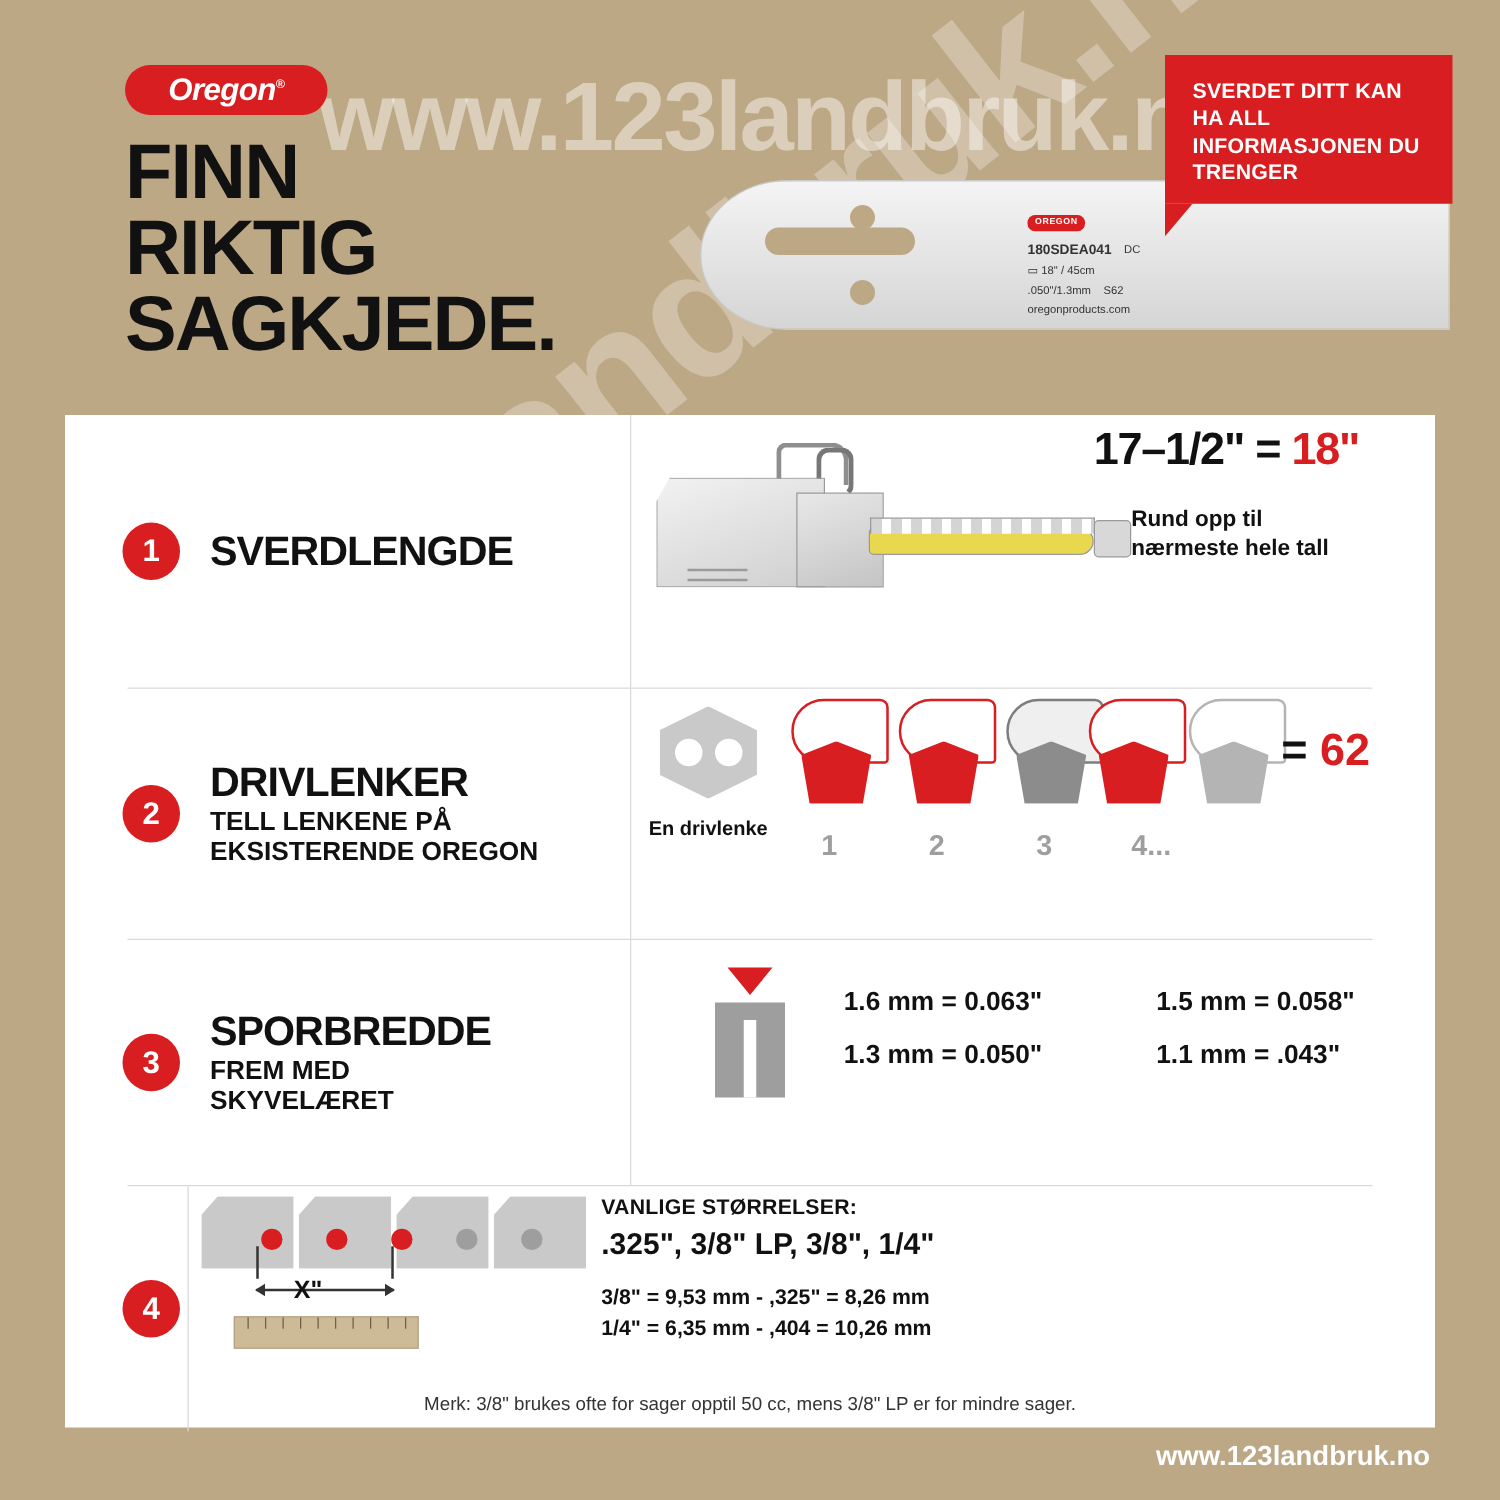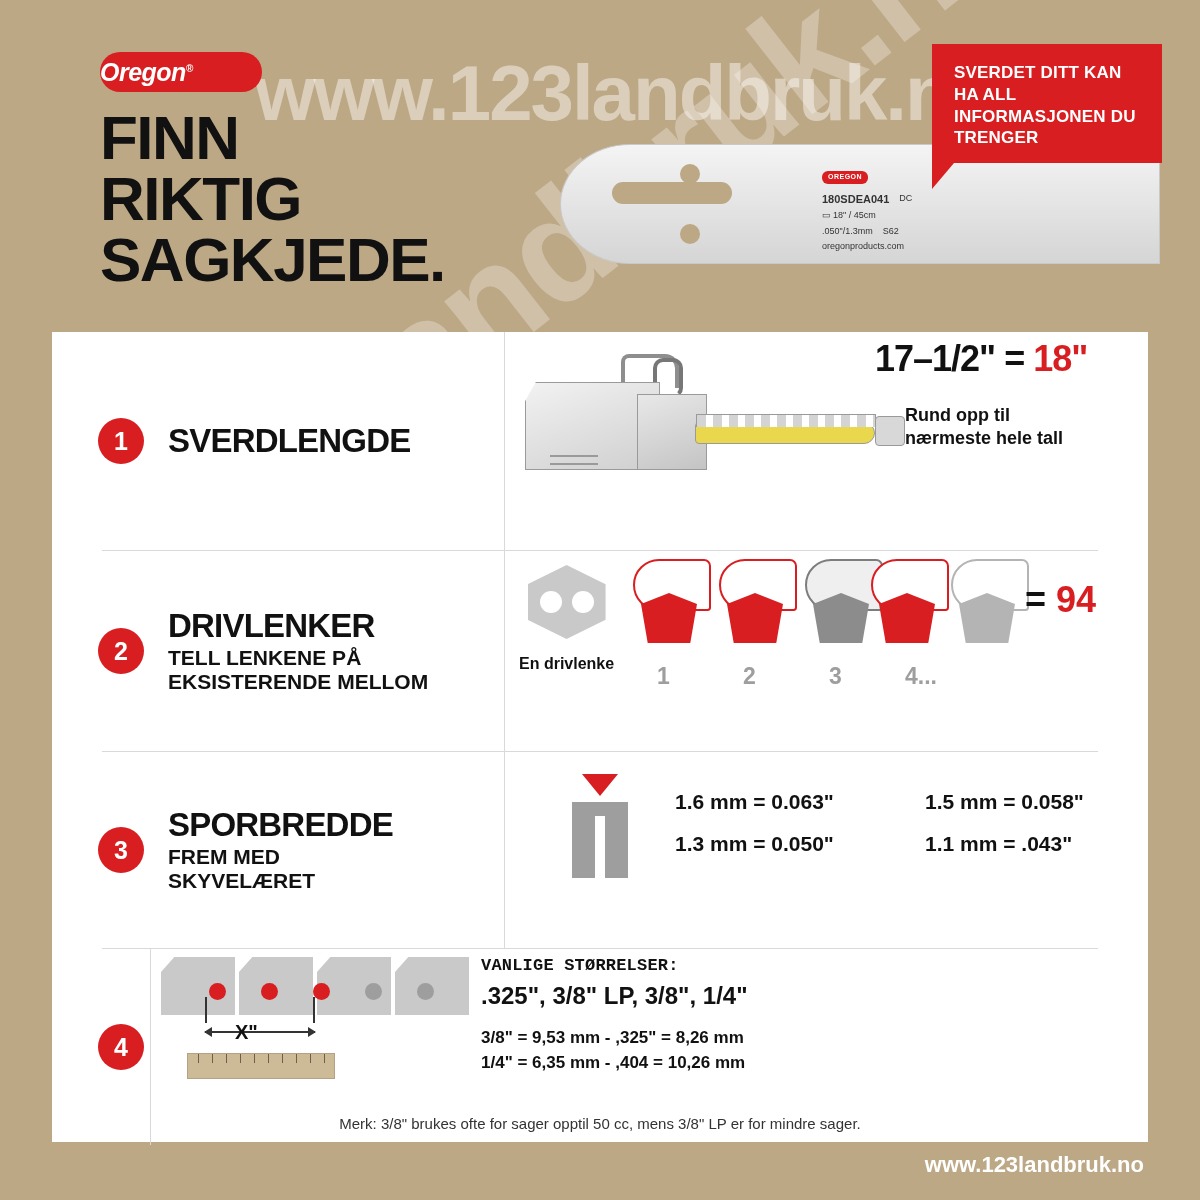--- a/index.html
+++ b/index.html
@@ -39,21 +39,21 @@
   .header {
     position: absolute;
     top: 0; left: 0; right: 0; height: 330px;
   }
   .oregon-logo {
     position: absolute;
     top: 52px; left: 100px;
     width: 162px; height: 40px;
     background: #d81e20;
     border-radius: 20px;
-    display: flex; align-items: center; 
+    display: flex; align-items: center; justify-content: center;
   }
   .oregon-logo span {
     color: #fff;
     font-size: 25px;
     font-weight: bold;
     font-style: italic;
     letter-spacing: -0.5px;
   }
   .oregon-logo sup { font-size: 10px; font-style: normal; vertical-align: super; }
 
@@ -360,21 +360,21 @@
     background: #cdbb97;
     border: 1px solid #b5a183;
   }
   .ruler i {
     position: absolute; top: 0; width: 1px; height: 9px; background: #6d5f48;
   }
   .sizes {
     position: absolute; left: 330px; top: 6px;
     font-size: 20px; font-weight: bold; color: #111; line-height: 1.35;
   }
-  .sizes .hd { font-size: 17px; letter-spacing: 0.2px; font-family: Liberation Mono, monospace; }
+  .sizes .hd { font-size: 17px; letter-spacing: 0.2px; }
   .sizes .big { font-size: 24px; margin-top: 2px; }
   .sizes .sm { font-size: 17px; margin-top: 14px; line-height: 1.45; }
   .note {
     position: absolute; left: 0; right: 0; bottom: 10px;
     text-align: center; font-size: 15px; color: #333;
   }
 
   .footer-url {
     position: absolute;
     right: 56px; bottom: 22px;
@@ -462,21 +462,21 @@
   </div>
 
   <div class="divider"></div>
 
   <div class="section s2">
     <div class="num">2</div>
     <div class="titles">
       <h2>DRIVLENKER</h2>
       <p>
         <span>TELL LENKENE PÅ</span><br>
-        <span>EKSISTERENDE MELLOM</span>
+        <span>EKSISTERENDE OREGON</span>
       </p>
     </div>
     <div class="vrule"></div>
     <div class="content" style="height:100%">
 
       <div class="drivelink-demo">
         <div class="dl-shape"></div>
         <div class="dl-caption">En drivlenke</div>
       </div>
 
@@ -504,21 +504,21 @@
       </div>
 
       <div class="counts">
         <span style="left:24px">1</span>
         <span style="left:110px">2</span>
         <span style="left:196px">3</span>
         <span style="left:272px">4...</span>
       </div>
 
       <div class="eq62">
-        <span>= </span><b>94</b>
+        <span>= </span><b>62</b>
       </div>
     </div>
   </div>
 
   <div class="divider"></div>
 
   <div class="section s3">
     <div class="num">3</div>
     <div class="titles">
       <h2>SPORBREDDE</h2>

